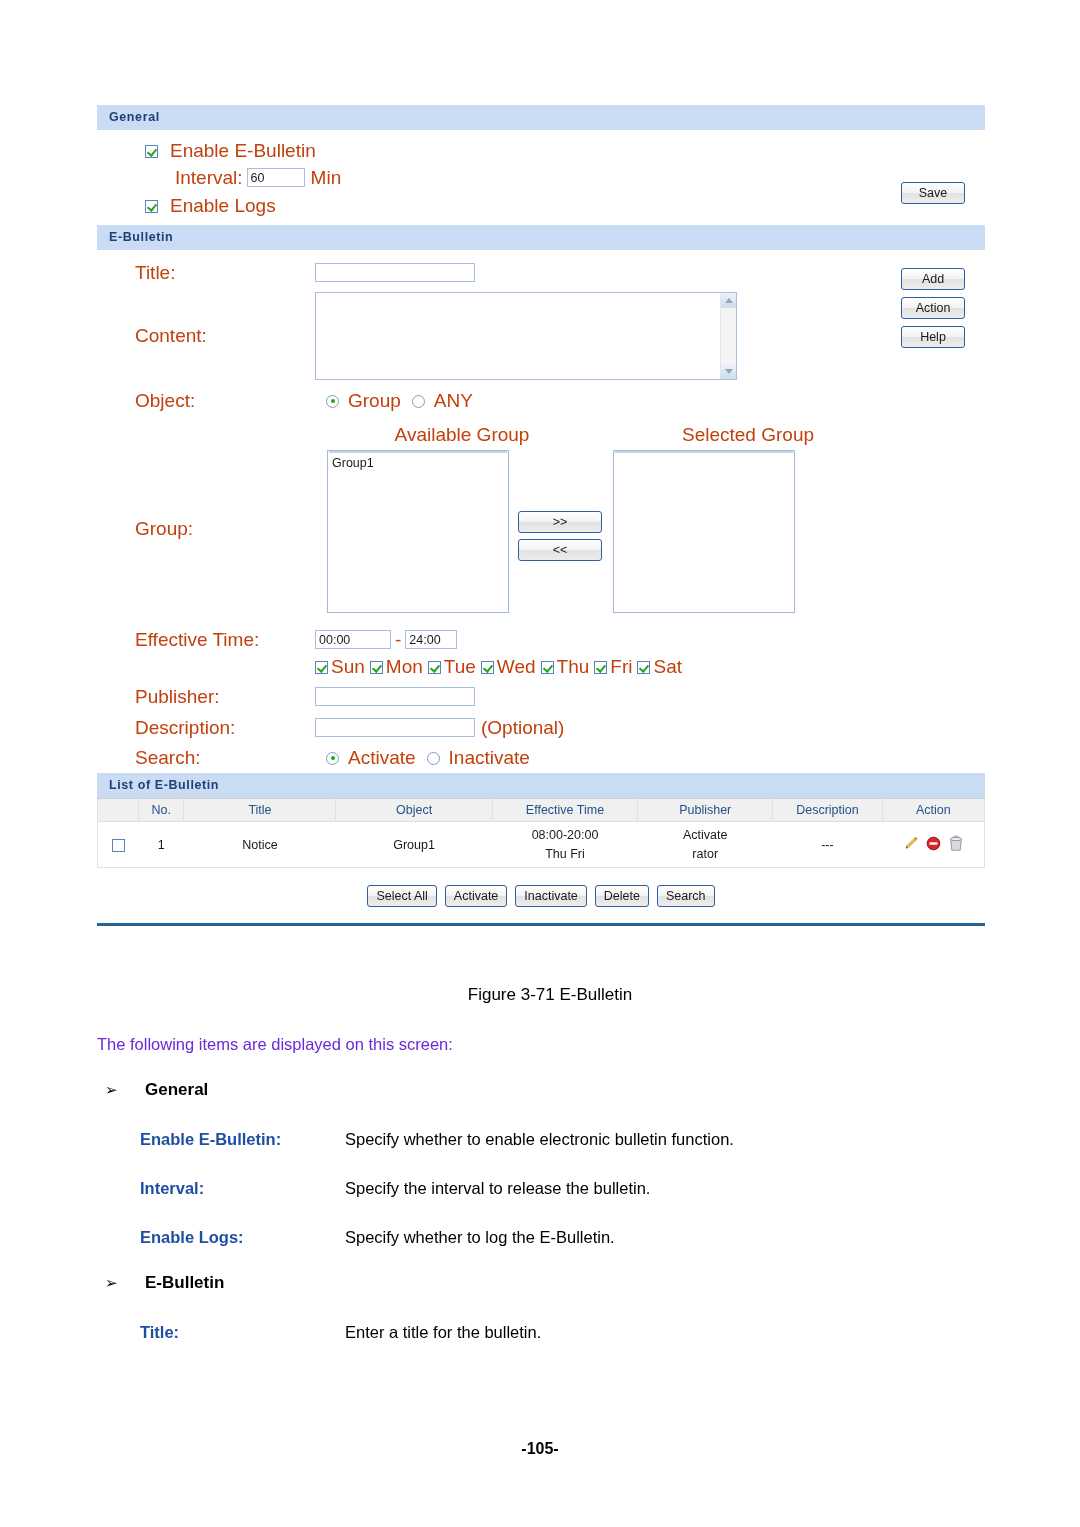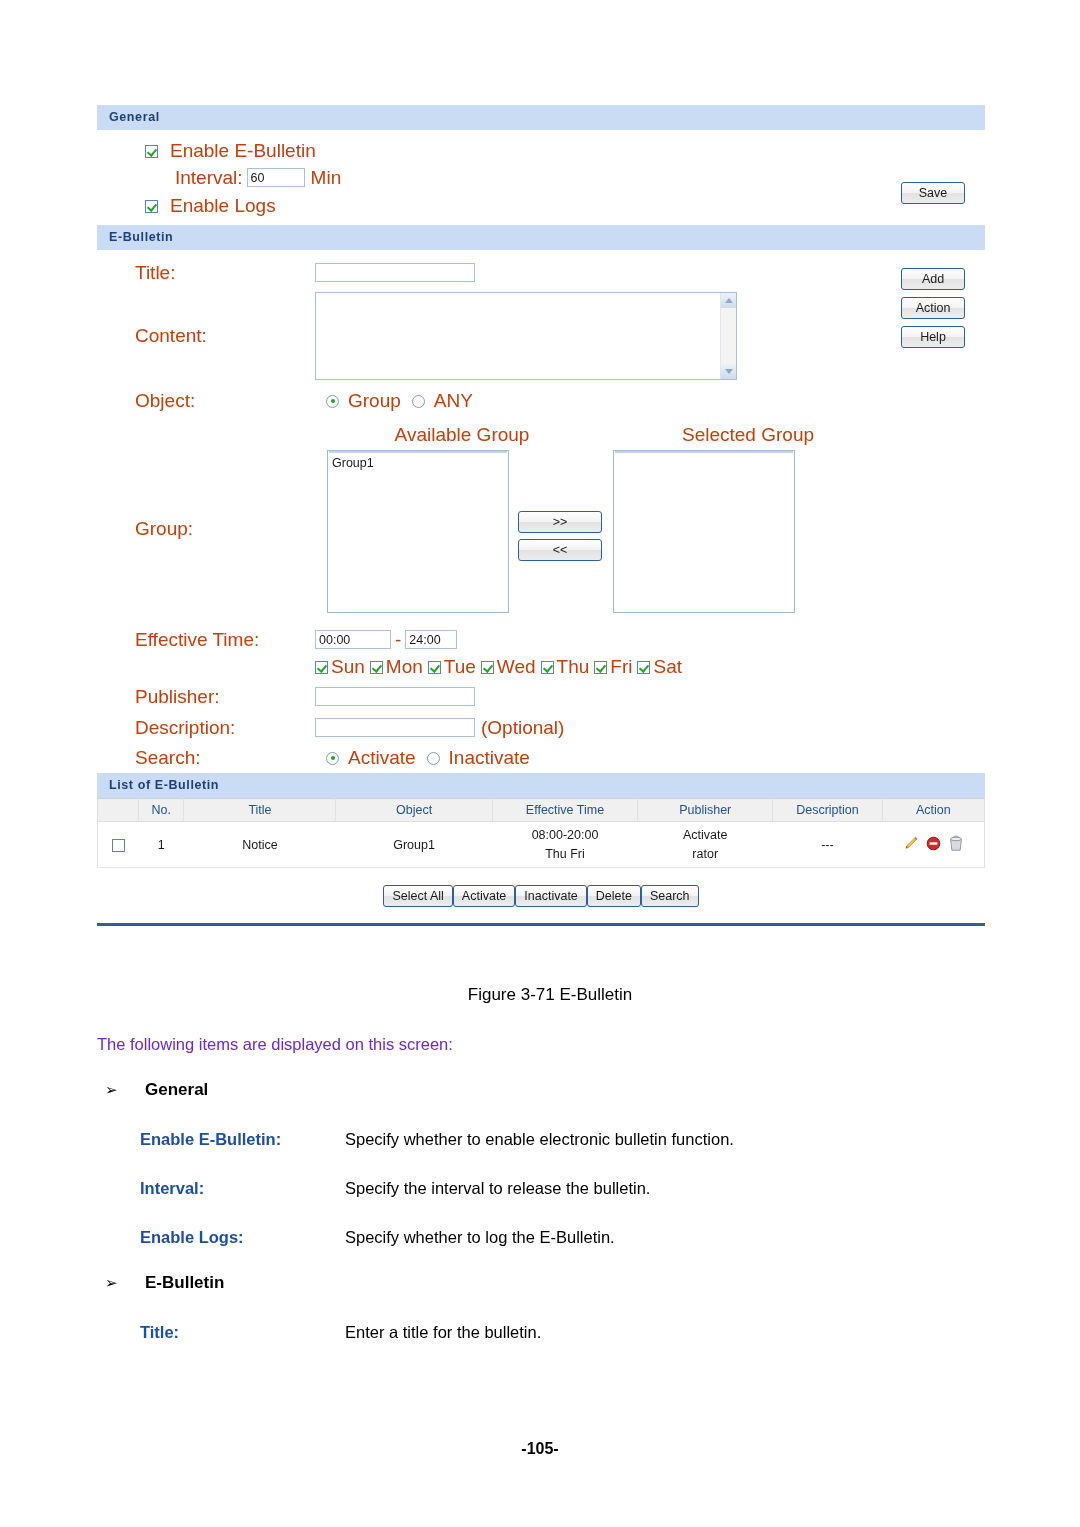--- a/index.html
+++ b/index.html
@@ -470,21 +470,21 @@
                 <ellipse cx="8" cy="4.0" rx="5.4" ry="1.7" fill="#eceef0" stroke="#8b9099" stroke-width="0.9"></ellipse>
                 <path d="M5.4 2.6 L6.2 1.2 L9.8 1.2 L10.6 2.6" fill="none" stroke="#8b9099" stroke-width="0.9"></path>
               </svg>
             </span>
           </div>
         </td>
       </tr>
     </tbody>
   </table>
 
-  <div style="display:flex;justify-content:center;gap:0;margin-top:17px;padding-bottom:16px;">
+  <div style="display:flex;justify-content:center;gap:8px;margin-top:17px;padding-bottom:16px;">
     <div class="btn">Select All</div>
     <div class="btn">Activate</div>
     <div class="btn">Inactivate</div>
     <div class="btn">Delete</div>
     <div class="btn">Search</div>
   </div>
 
   <hr class="hr-blue">
 </div>
 

